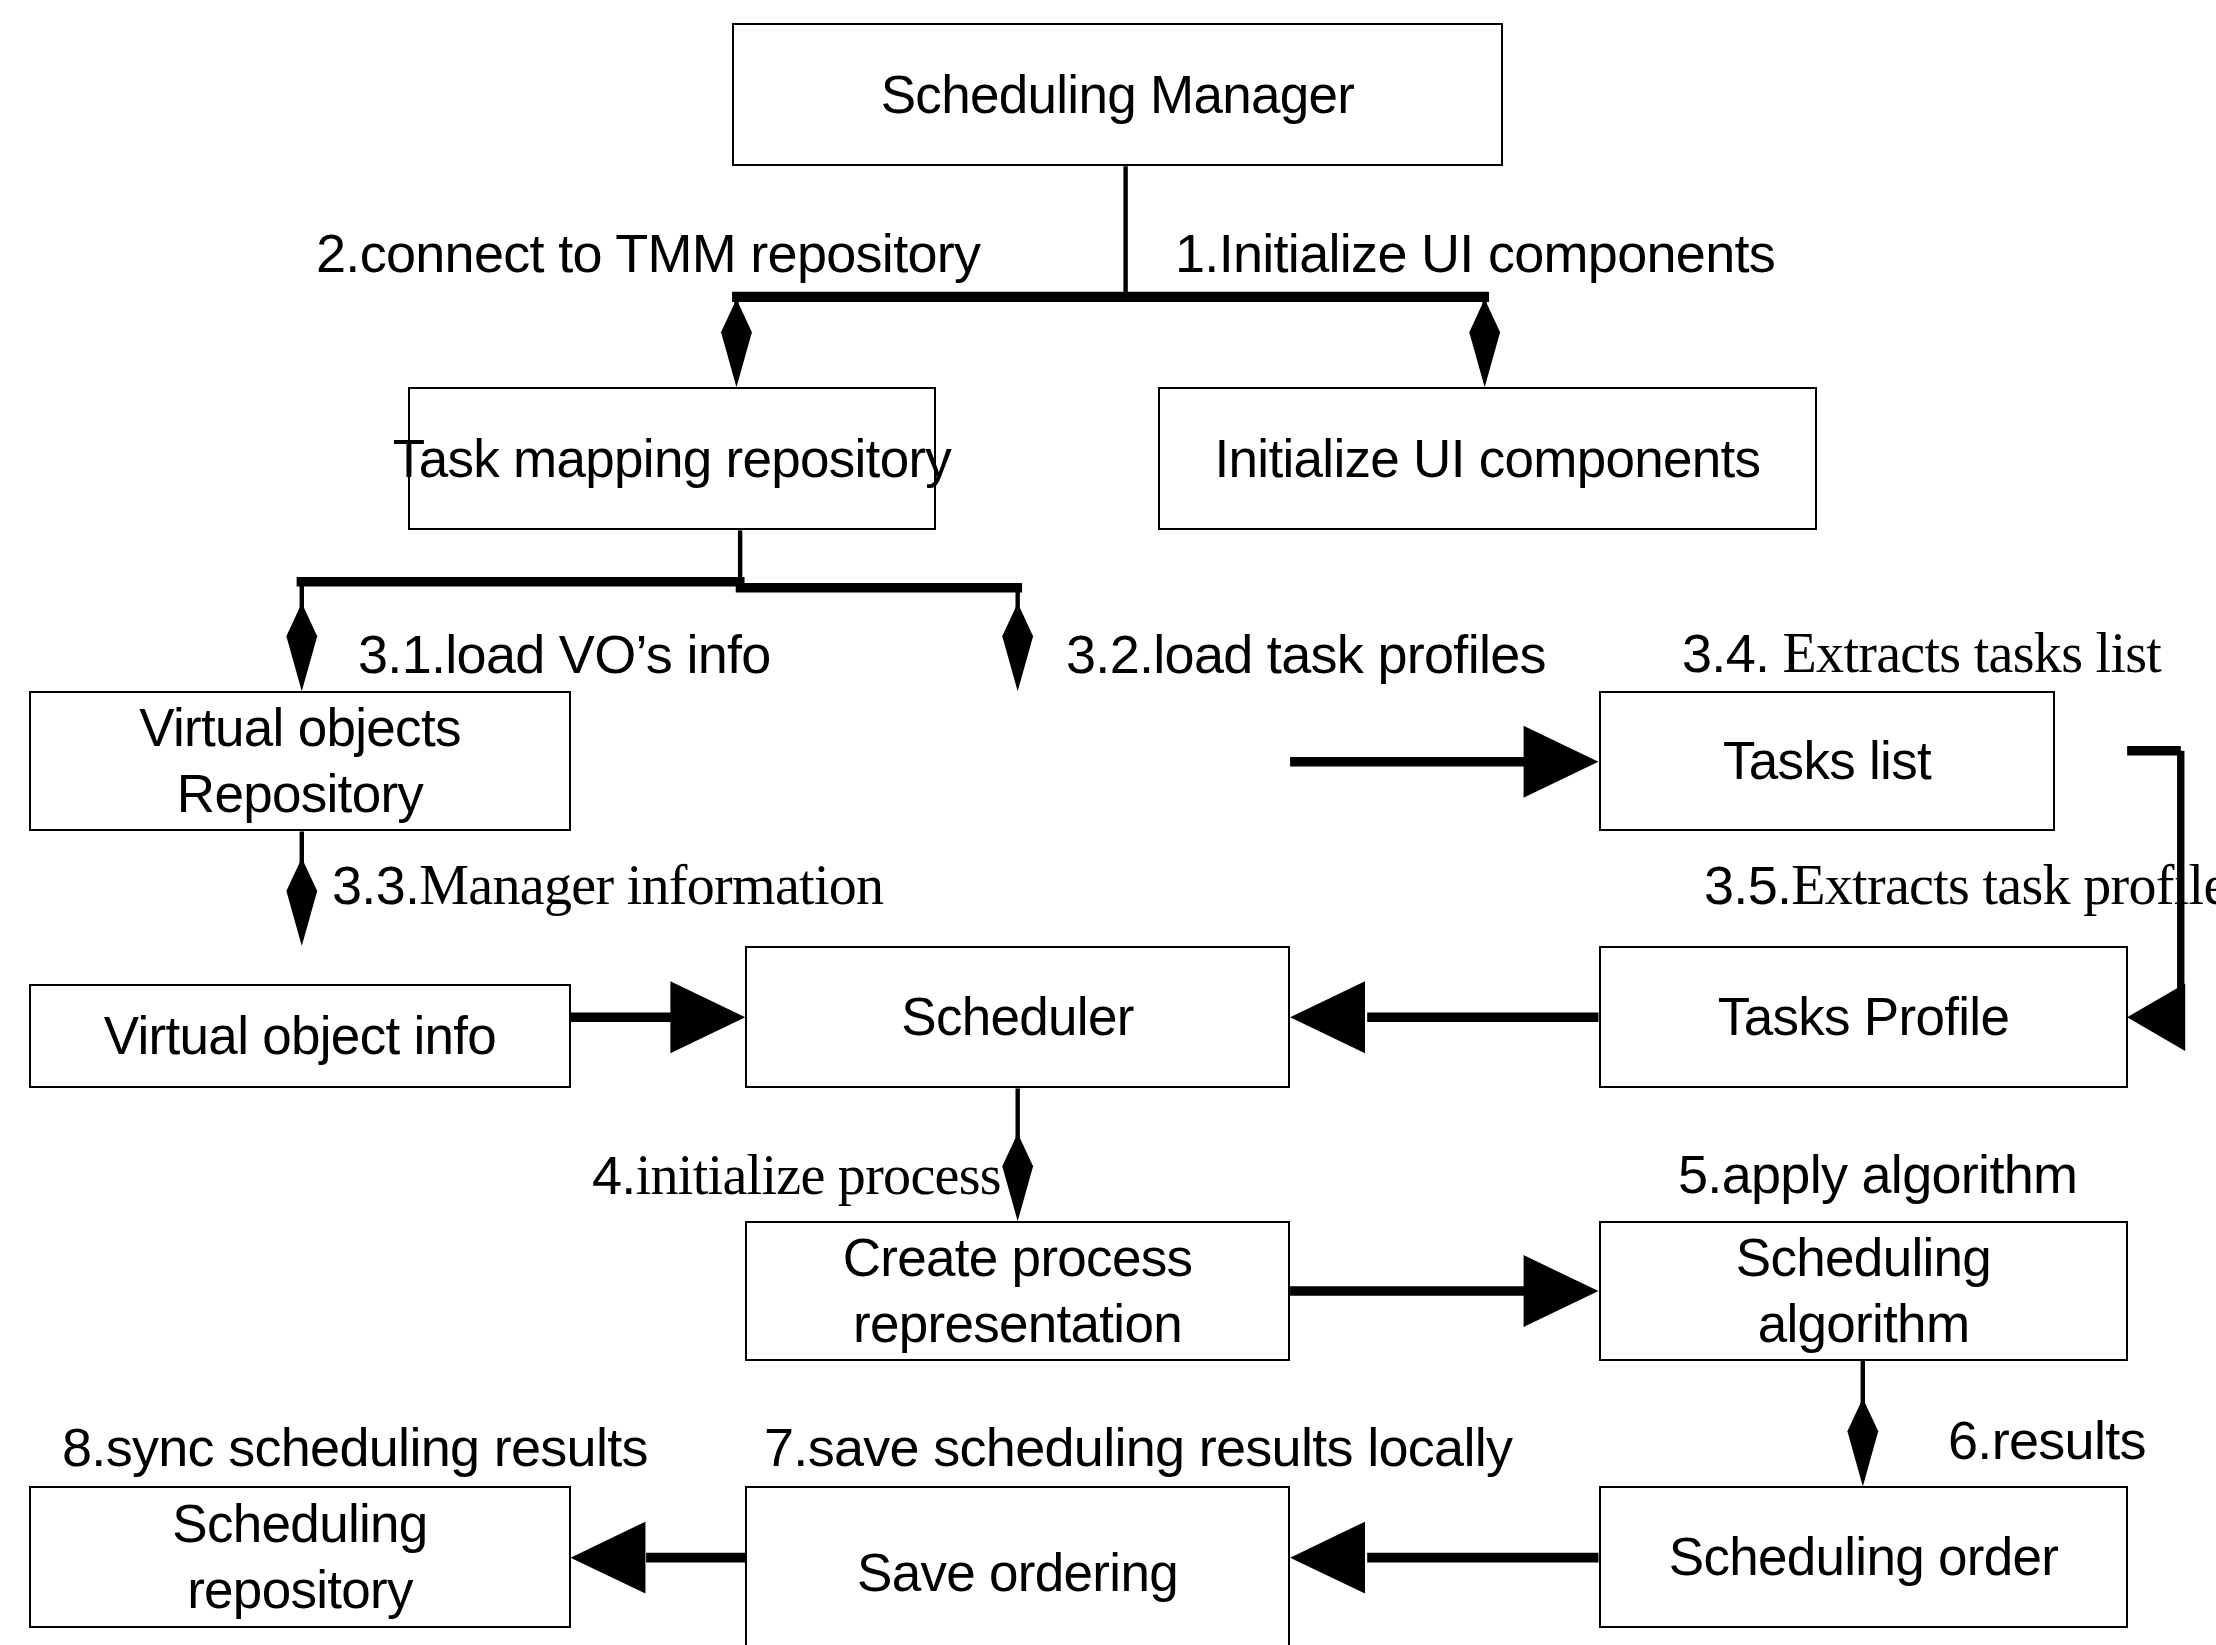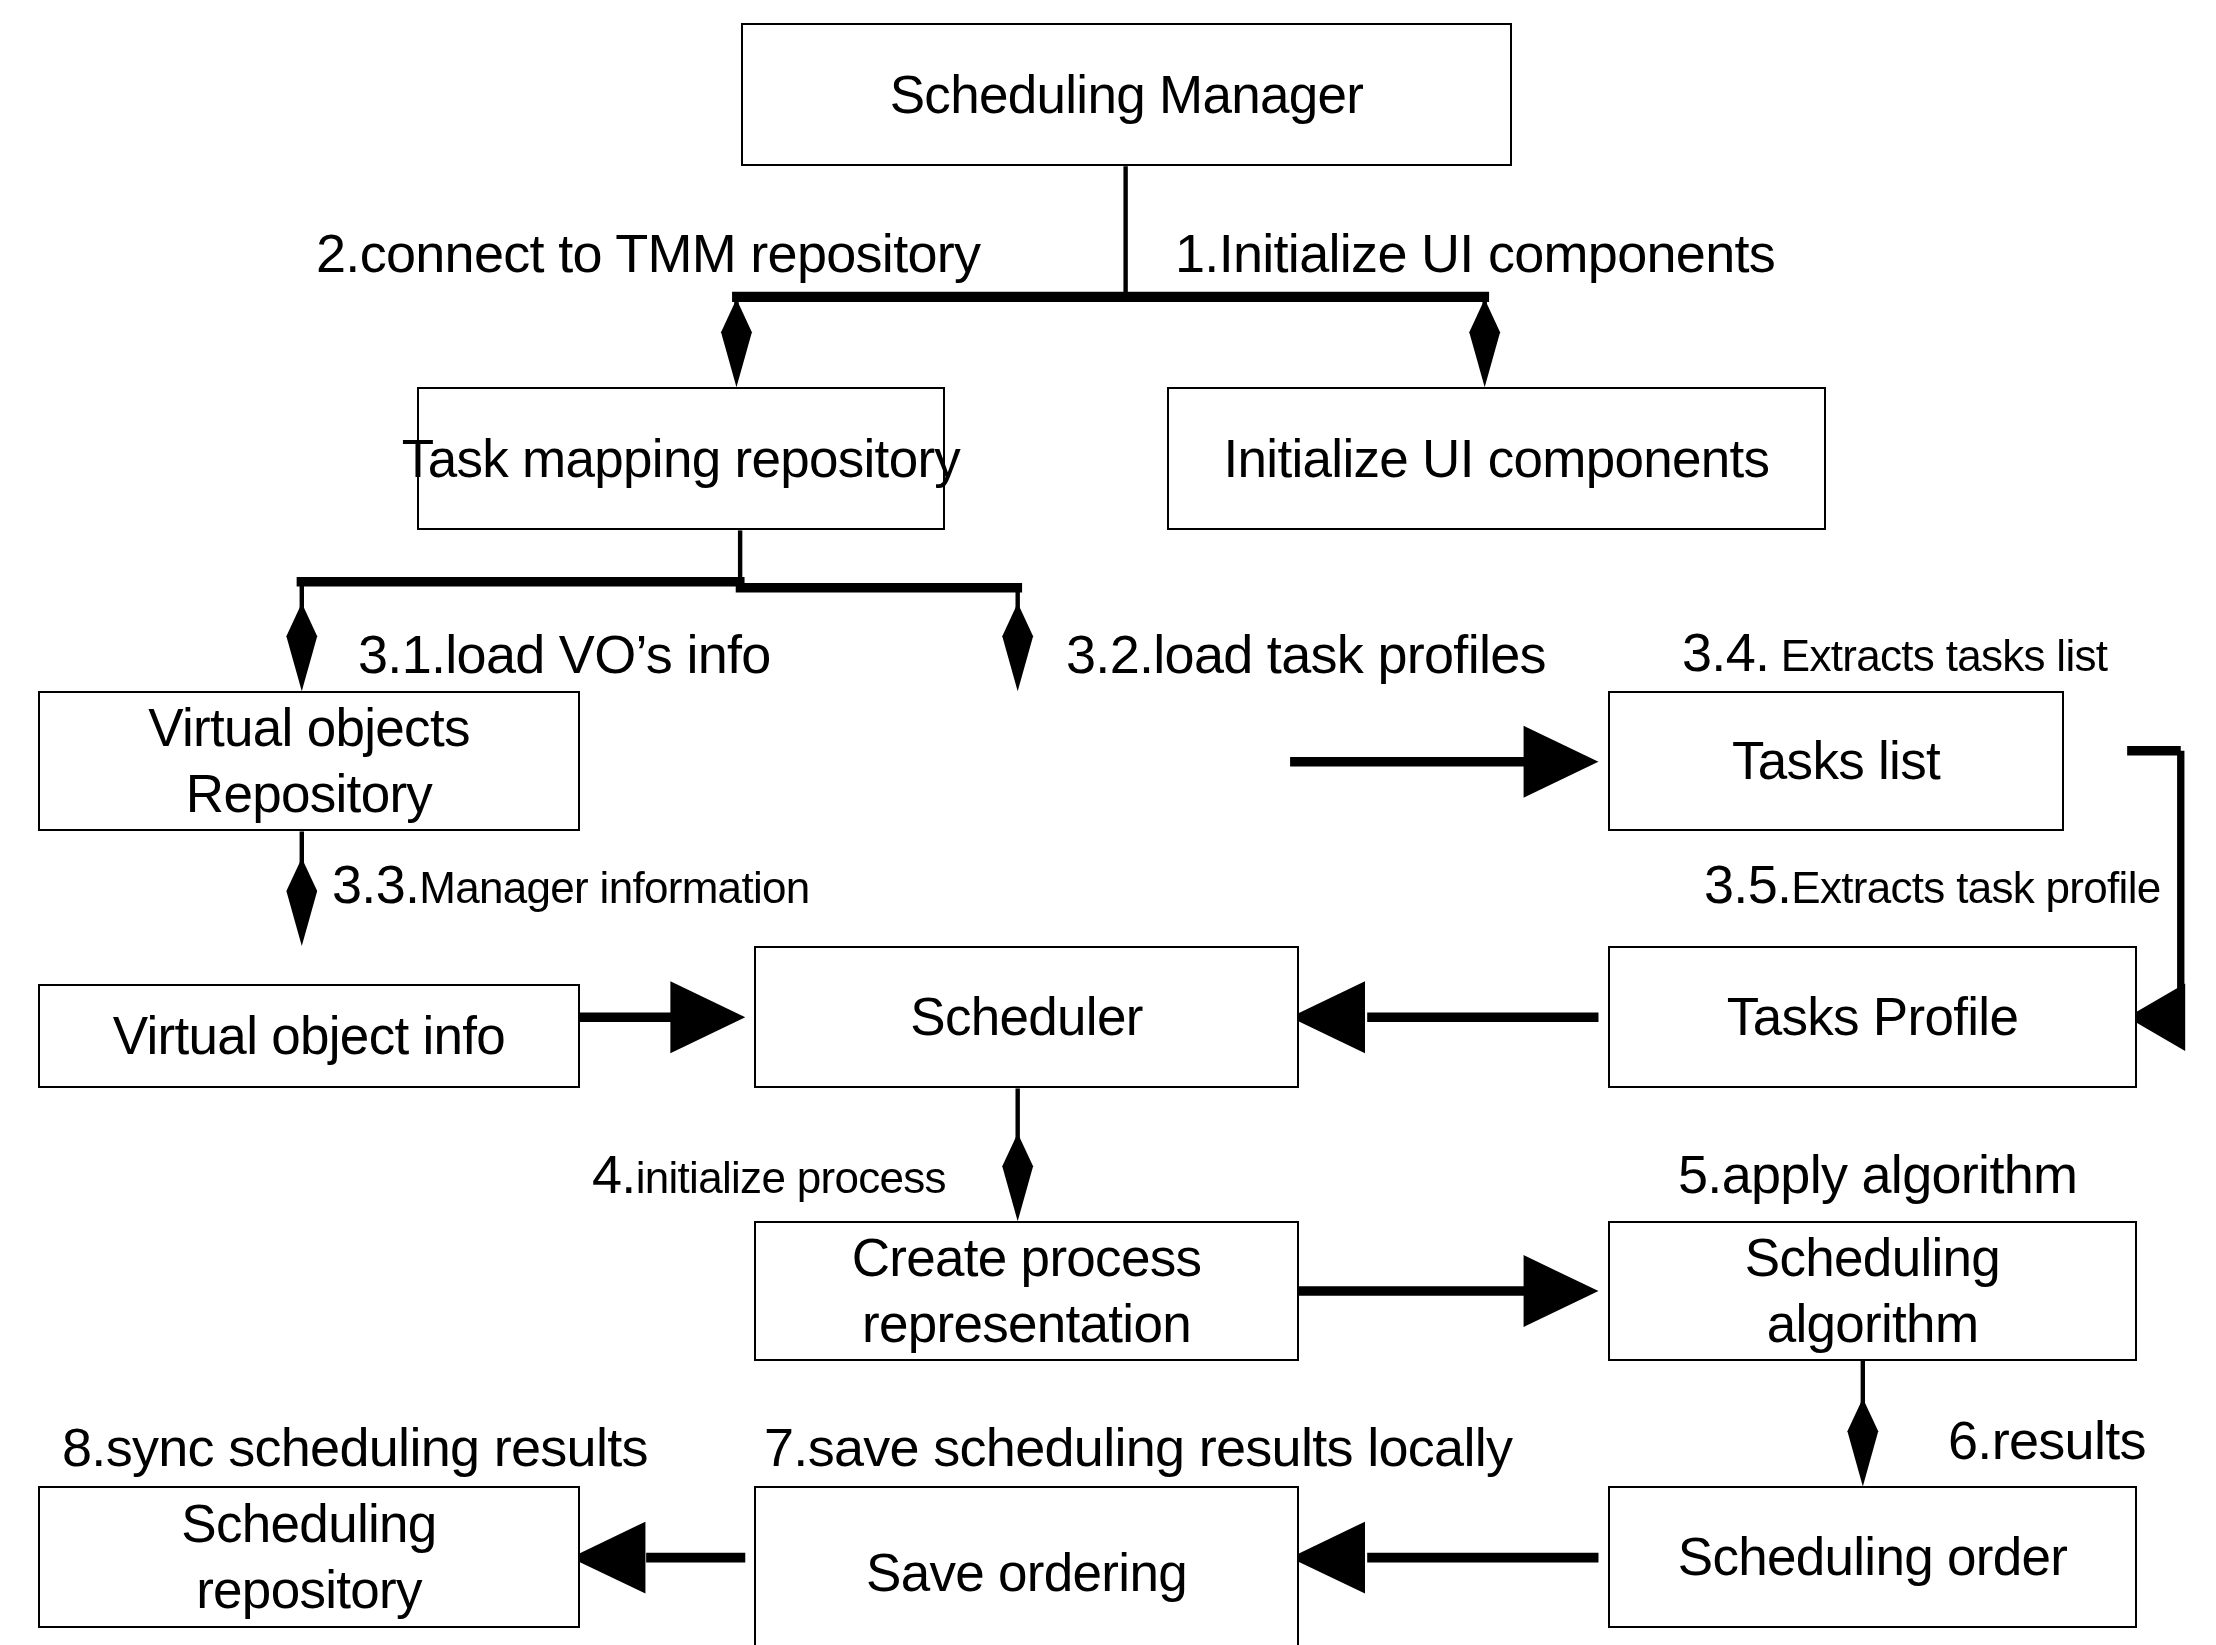--- a/index.html
+++ b/index.html
@@ -22,30 +22,29 @@
     border: 2.9px solid #000000;
     display: flex;
     flex-direction: column;
     align-items: center;
     justify-content: center;
     text-align: center;
     font-size: 53px;
     line-height: 1.24;
     letter-spacing: -0.7px;
     white-space: nowrap;
-    margin-left: 9px;
   }
   .node span { display: block; }
   .elabel {
     position: absolute;
     white-space: nowrap;
     font-size: 54px;
     letter-spacing: -0.7px;
   }
-  .elabel .small { font-size: 44px; }
+  .elabel .small { font-size: 56px; font-family: Liberation Serif, serif; }
 </style>
 </head>
 <body>
 
 <div class="stage">
 
   <svg class="wires" width="2216" height="1646" viewBox="0 0 3018 2241">
     <g stroke="#000000" fill="none">
 
       <path d="M1533 226 V404" stroke-width="6"></path>

